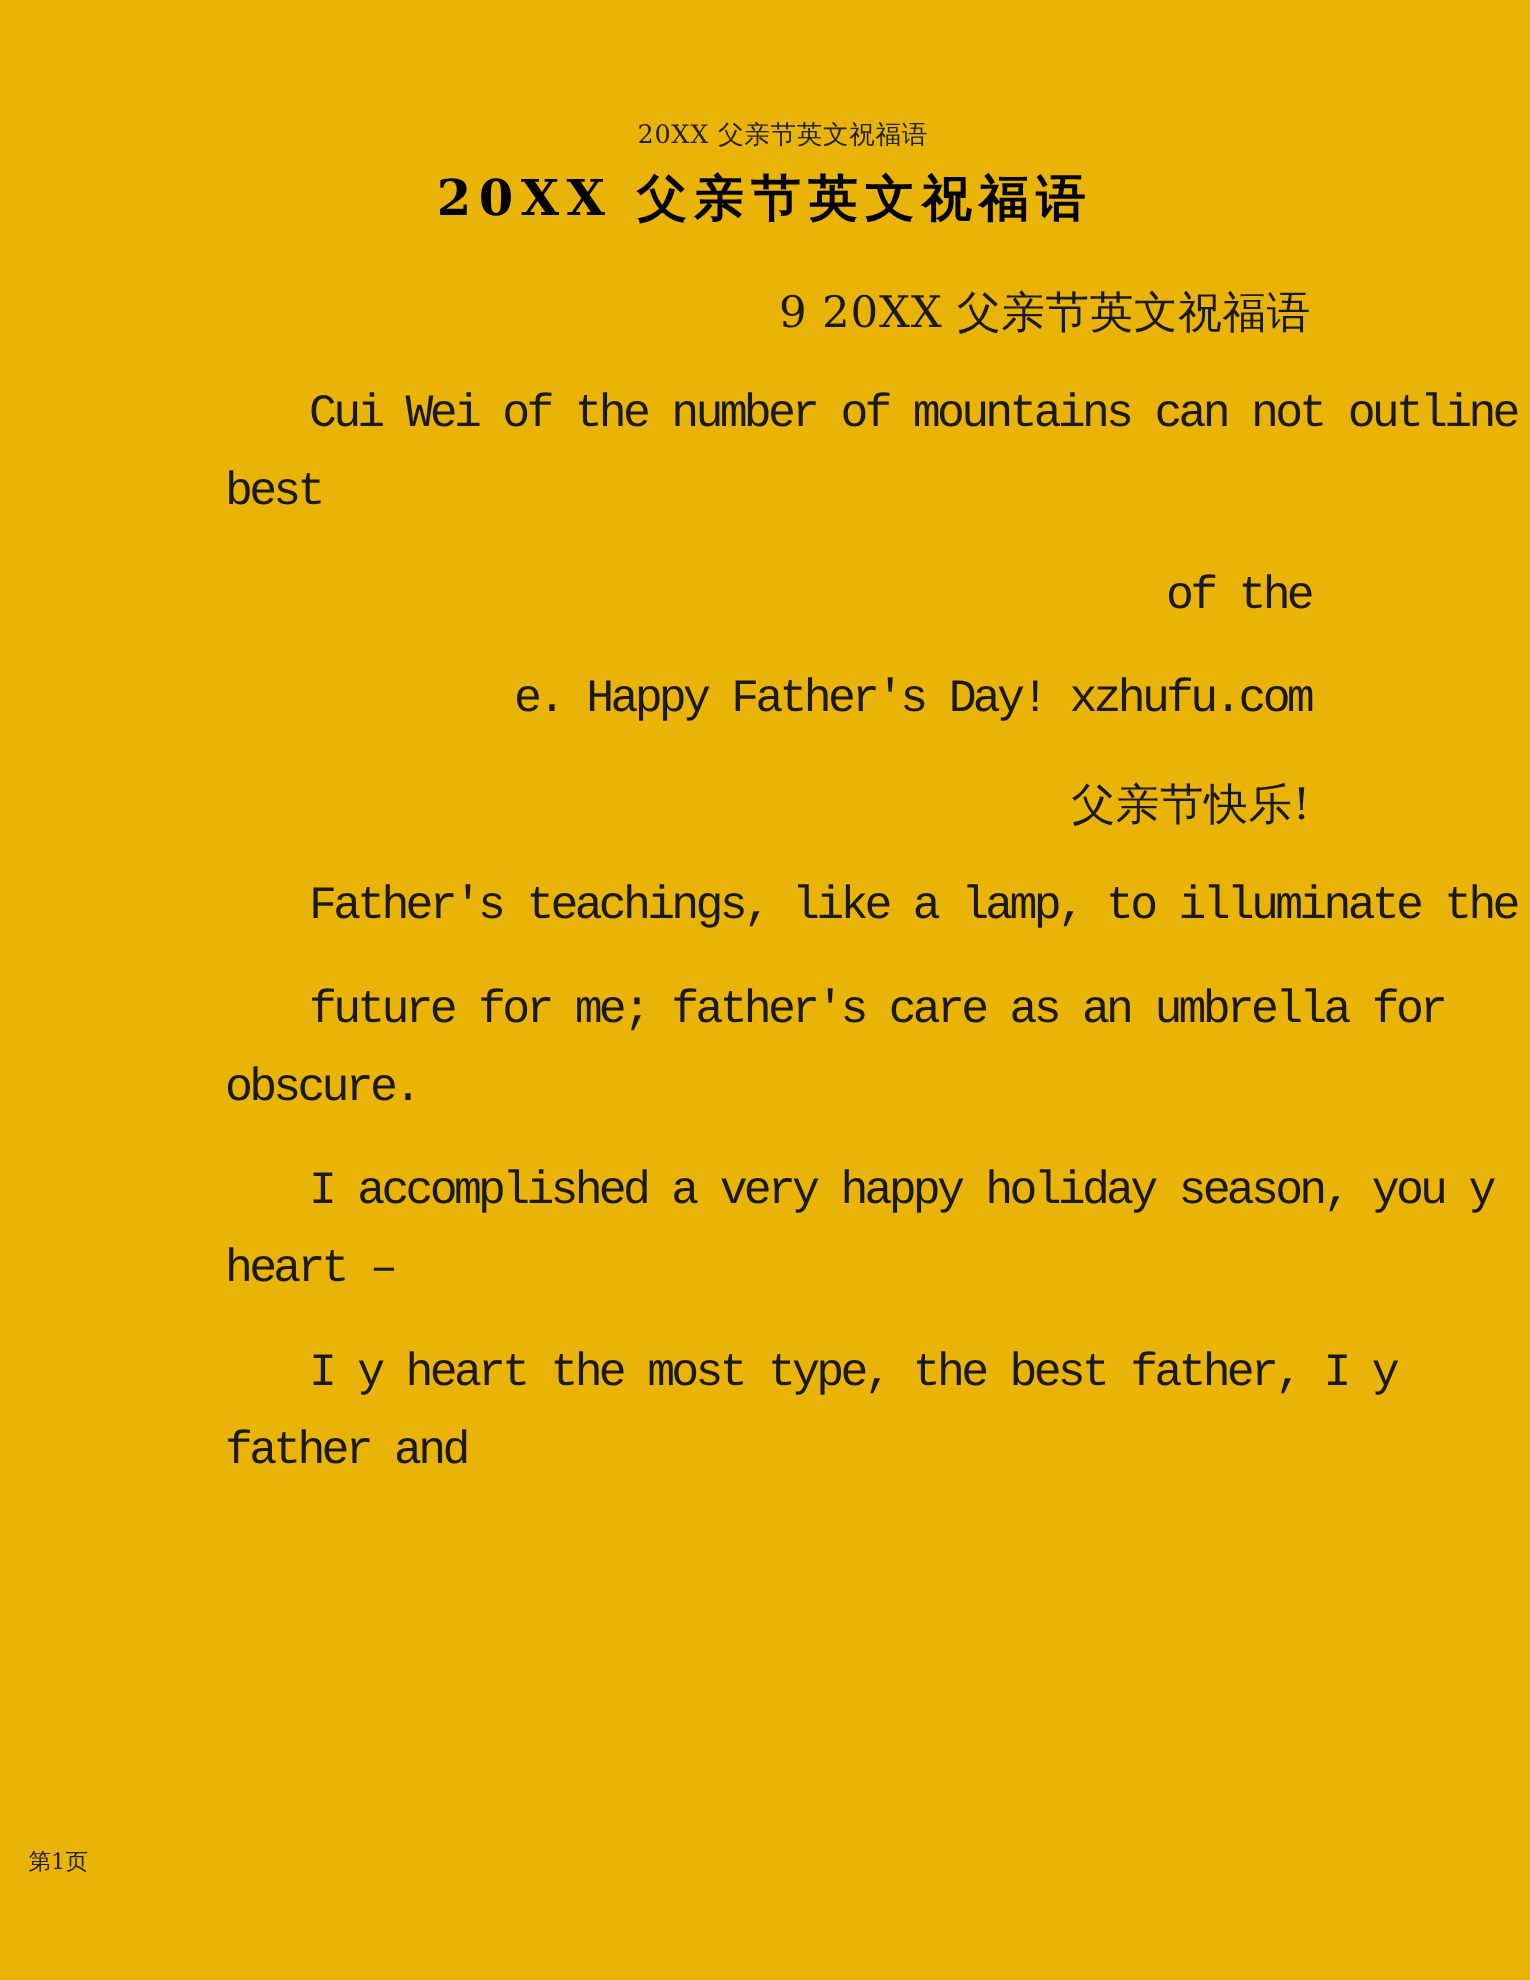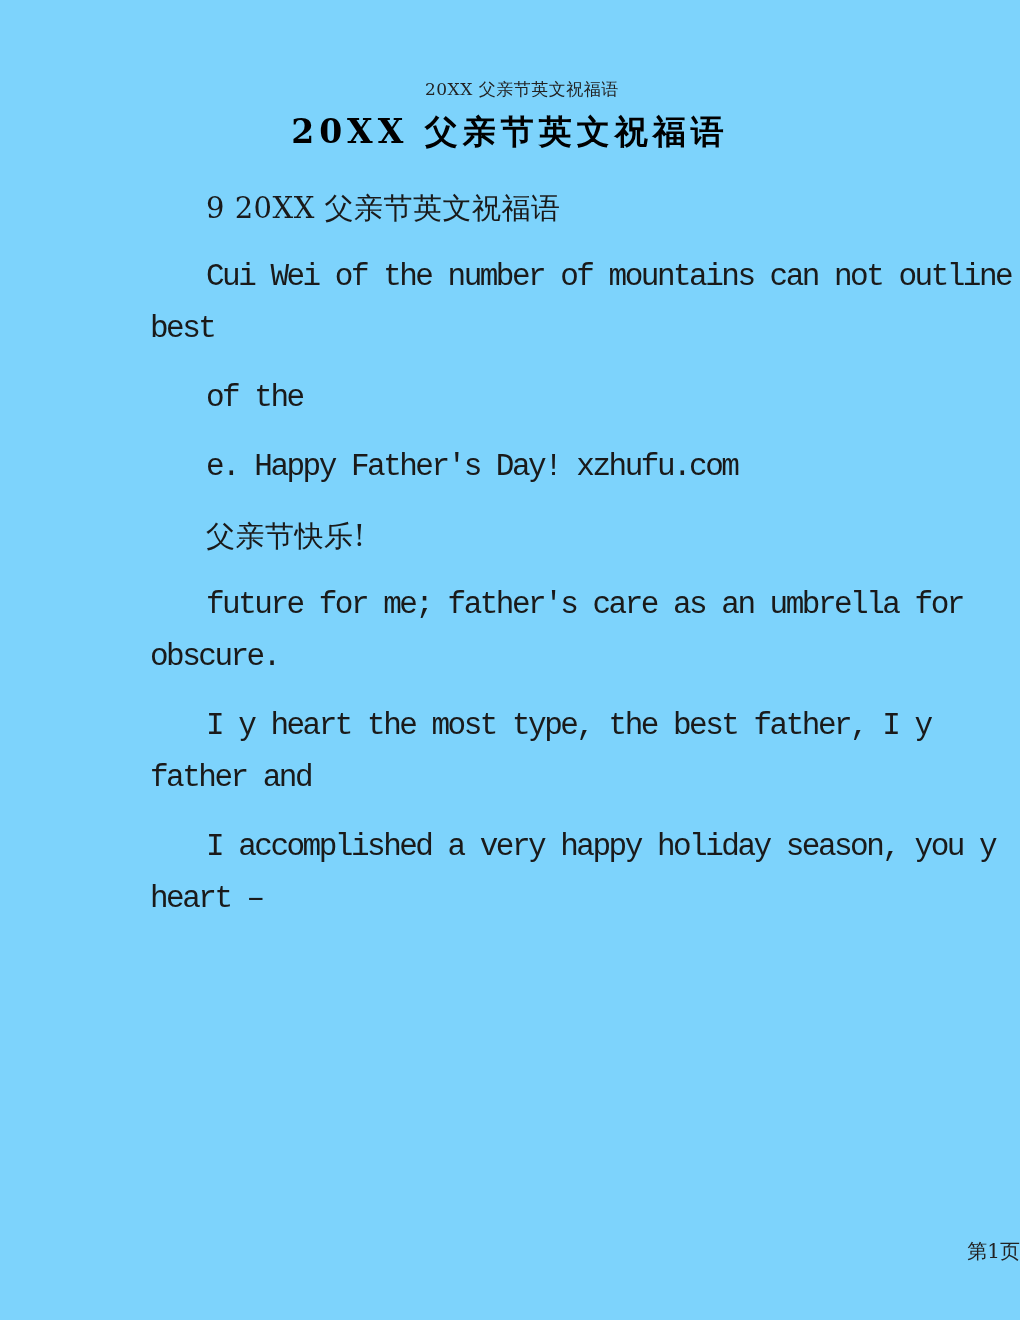--- a/index.html
+++ b/index.html
@@ -4,21 +4,21 @@
 <style>
   html, body {
     margin: 0;
     padding: 0;
     background: #ffffff;
   }
   .page {
     position: relative;
     width: 1020px;
     height: 1320px;
-    background: #7dd3fc;
+    background: #eab308;
     color: #111111;
     overflow: hidden;
     font-family: "DejaVu Serif", "Liberation Serif", serif;
   }
   .doc-header {
     position: absolute;
     top: 58px;
     left: 0;
     right: 0;
     text-align: center;
@@ -51,38 +51,39 @@
     margin: 0 0 17px 0;
   }
   .line {
     height: 52px;
     line-height: 52px;
     white-space: pre;
     color: #1a1a1a;
   }
   .para .line:first-child {
     padding-left: 56px;
+    text-align: right;
   }
   .para.zh .line {
     font-size: 29px;
     letter-spacing: 0.5px;
     font-family: "DejaVu Serif", "Liberation Serif", serif;
   }
   .para.en .line {
     font-size: 31px;
     letter-spacing: -2.5px;
     font-family: "Liberation Mono", "DejaVu Sans Mono", monospace;
   }
   .doc-footer {
     position: absolute;
     top: 1214px;
     left: 0;
     right: 0;
-    text-align: right;
-    font-size: 20px;
+    text-align: left;
+    font-size: 15px;
     color: #222222;
     white-space: pre;
   }
 </style>
 </head>
 <body>
 
 <div class="page">
   <div class="doc-header">
     <span>20XX 父亲节英文祝福语</span>
@@ -101,29 +102,32 @@
       <div class="para en">
         <div class="line">of the</div>
       </div>
       <div class="para en">
         <div class="line">e. Happy Father's Day! xzhufu.com</div>
       </div>
       <div class="para zh">
         <div class="line">父亲节快乐!</div>
       </div>
       <div class="para en">
+        <div class="line">Father's teachings, like a lamp, to illuminate the</div>
+      </div>
+      <div class="para en">
         <div class="line">future for me; father's care as an umbrella for</div>
         <div class="line">obscure.</div>
       </div>
       <div class="para en">
+        <div class="line">I accomplished a very happy holiday season, you y</div>
+        <div class="line">heart –</div>
+      </div>
+      <div class="para en">
         <div class="line">I y heart the most type, the best father, I y</div>
         <div class="line">father and</div>
-      </div>
-      <div class="para en">
-        <div class="line">I accomplished a very happy holiday season, you y</div>
-        <div class="line">heart –</div>
       </div>
     </div>
 
   <div class="doc-footer">
     <span>第1页</span>
   </div>
 </div>
 
 </body></html>

